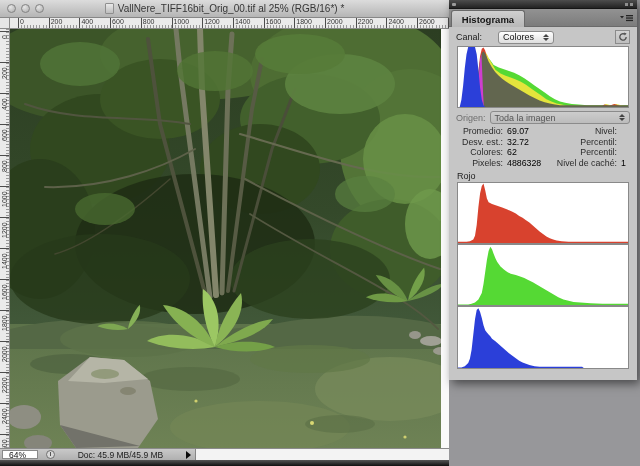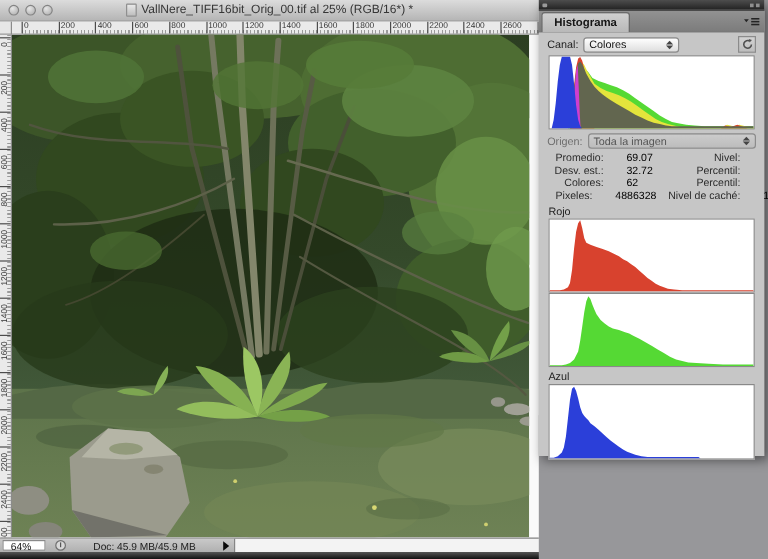--- a/index.html
+++ b/index.html
@@ -48,41 +48,41 @@
   .dock-grip { position:absolute; left:3px; top:3px; width:4px; height:3px; background:#9a9a9a; border-radius:1px; }
   .dock-collapse { position:absolute; right:4px; top:3px; display:flex; gap:2px; }
   .dock-collapse i { width:3px; height:3px; background:#8f8f8f; display:block; }
   .tab-bar { position:relative; height:18px; background:linear-gradient(#929292,#7c7c7c); border-bottom:1px solid #6a6a6a; }
   .tab { position:absolute; left:2px; top:1px; height:17px; width:74px; background:linear-gradient(#d0d0d0,#b8b8b8); border:1px solid #6a6a6a; border-bottom:none; border-radius:3px 3px 0 0; display:flex; align-items:center; justify-content:center; font-size:9.5px; font-weight:bold; color:#151515; }
   .panel-menu { position:absolute; right:4px; top:5px; }
 
   .canal-row { display:flex; align-items:center; height:14px; margin:3px 7px 2px 7px; font-size:9px; color:#1d1d1d; }
   .popup { display:inline-flex; align-items:center; height:13px; background:linear-gradient(#ffffff,#dedede); border:1px solid #8b8b8b; border-radius:3px; font-size:9px; color:#111; padding:0 4px; position:relative; }
   .popup .popup-text { flex:1; }
-  .canal-popup { width:80px; margin-left:4px; }
+  .canal-popup { width:56px; margin-left:16px; }
   .updown { display:flex; flex-direction:column; gap:1px; margin-left:4px; }
   .updown i { display:block; width:0; height:0; }
   .updown .up { border-left:3px solid transparent; border-right:3px solid transparent; border-bottom:3px solid #444; }
   .updown .dn { border-left:3px solid transparent; border-right:3px solid transparent; border-top:3px solid #444; }
   .refresh-btn { margin-left:auto; width:15px; height:14px; border:1px solid #8b8b8b; background:linear-gradient(#d3d3d3,#bdbdbd); display:flex; align-items:center; justify-content:center; }
 
   .histo-box { margin:0 8px; height:62px; background:#fff; border:1px solid #898989; position:relative; }
   .histo-box svg { position:absolute; left:0; top:0; width:100%; height:100%; }
 
   .origen-row { display:flex; align-items:center; margin:3px 7px 2px 7px; font-size:9px; color:#6e6e6e; }
   .origen-popup { flex:1; margin-left:4px; background:linear-gradient(#cccccc,#bcbcbc); color:#555; }
 
   .stats { display:flex; margin:2px 8px 0 8px; }
   .stats-col { font-size:8.8px; line-height:10.5px; }
   .stats-col.left { width:90px; }
   .stats-col.right { flex:1; }
   .stat-row { display:flex; }
   .stats-col.left .stat-label { width:46px; text-align:right; color:#2b2b2b; }
   .stats-col.right .stat-label { width:70px; text-align:right; color:#2b2b2b; }
-  .stat-value { margin-left:19px; color:#000; }
+  .stat-value { margin-left:4px; color:#000; }
 
   .chan-label { margin:3px 8px 1px 8px; font-size:9px; color:#1d1d1d; }
 </style>
 </head>
 <body>
 
 <div class="desktop">
 
   <div class="doc-window">
 
@@ -390,21 +390,20 @@
           <polygon points="0,60 0,58.8 5,58.8 7,58.2 9,56.4 10,52.8 11,42.0 12,24.0 13,10.2 14,3.0 15,0.6 16,7.2 17,15.6 18,19.2 20,21.0 23,22.8 26,24.6 29,26.4 32,28.8 34,30.6 36,33.0 38,34.8 40,37.2 42,39.6 44,42.6 46,45.6 48,48.6 50,51.0 52,53.4 54,55.2 56,56.4 58,57.6 61,58.2 65,58.8 100,58.8 100,60" fill="#d8422e"></polygon>
         </svg>
     </div>
 
     <div class="histo-box">
       <svg viewBox="0 0 100 60" preserveAspectRatio="none">
           <polygon points="0,60 0,59.4 6,59.4 8,58.8 10,57.6 12,54.6 14,48.0 15,39.0 16,27.0 17,15.0 18,6.0 19,1.8 20,4.2 21,9.0 22,13.2 23,16.8 25,21.6 27,24.6 29,27.0 31,28.8 34,30.0 37,31.8 39,33.0 41,34.8 44,37.2 47,40.2 50,43.2 53,46.2 56,49.2 59,52.2 62,54.6 65,55.8 68,57.0 72,57.6 78,58.2 85,58.8 100,58.8 100,60" fill="#55d934"></polygon>
         </svg>
     </div>
 
-    <div class="chan-label">Azul</div>
     <div class="histo-box" style="height:63px">
       <svg viewBox="0 0 100 60" preserveAspectRatio="none">
           <polygon points="0,60 0,59.4 2,59.4 4,58.2 6,55.2 7,51.0 8,42.0 9,27.0 10,12.0 11,3.0 12,1.2 13,4.8 14,10.8 15,18.0 16,22.8 17,25.2 18,27.0 19,28.8 20,31.2 22,33.6 24,36.6 26,39.6 28,42.6 30,45.6 32,48.0 34,50.4 36,52.8 38,54.6 40,55.8 42,57.0 45,58.2 48,58.8 55,58.8 65,58.8 73,58.8 74,60.0 100,60.0 100,60" fill="#2b3fd9"></polygon>
         </svg>
     </div>
   </div>
 
 </div>
 
 </body></html>

